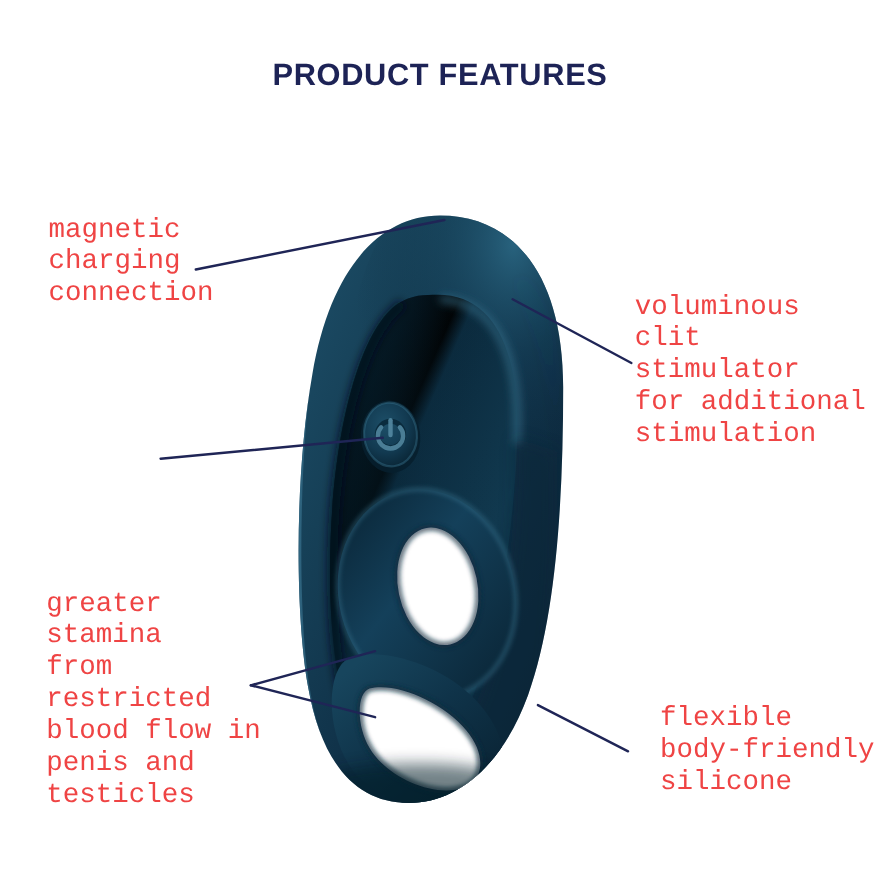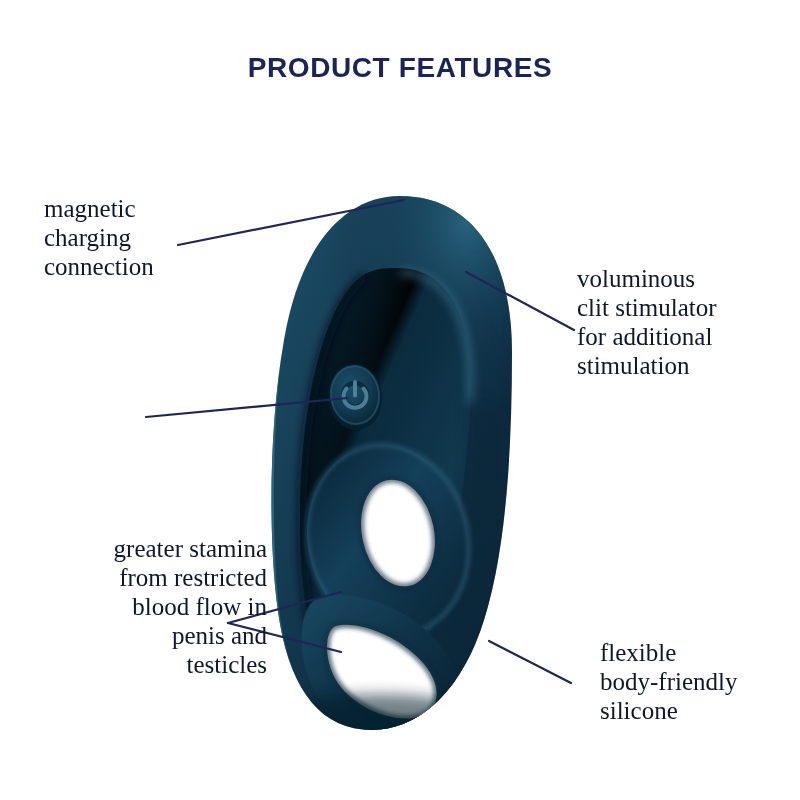--- a/index.html
+++ b/index.html
@@ -28,32 +28,32 @@
     font-size: 28px;
     font-weight: bold;
     letter-spacing: 0.6px;
     color: #1d2356;
     font-family: "Liberation Sans", sans-serif;
   }
 
   
   .callout {
     position: absolute;
-    color: #0f172a;
+    color: #ef4444;
     font-size: 25px;
     line-height: 29px;
-    font-family: Liberation Serif, serif;
+    font-family: Liberation Mono, monospace;
     white-space: pre-line;
   }
   .callout.left  { text-align: left; }
   .callout.right { text-align: left; }
 
   #callout-magnetic  { left: 44px;  top: 194px; width: 215px; }
   #callout-control   { left: 44px;  top: 383px; width: 215px; }
-  #callout-stamina   { left: 42px;  top: 534px; width: 225px; text-align: right; }
+  #callout-stamina   { left: 42px;  top: 534px; width: 225px; }
   #callout-voluminous{ left: 577px; top: 264px; width: 215px; }
   #callout-flexible  { left: 600px; top: 638px; width: 215px; }
 
   
   #art {
     position: absolute;
     left: 0; top: 0;
     width: 800px; height: 800px;
   }
 </style>

